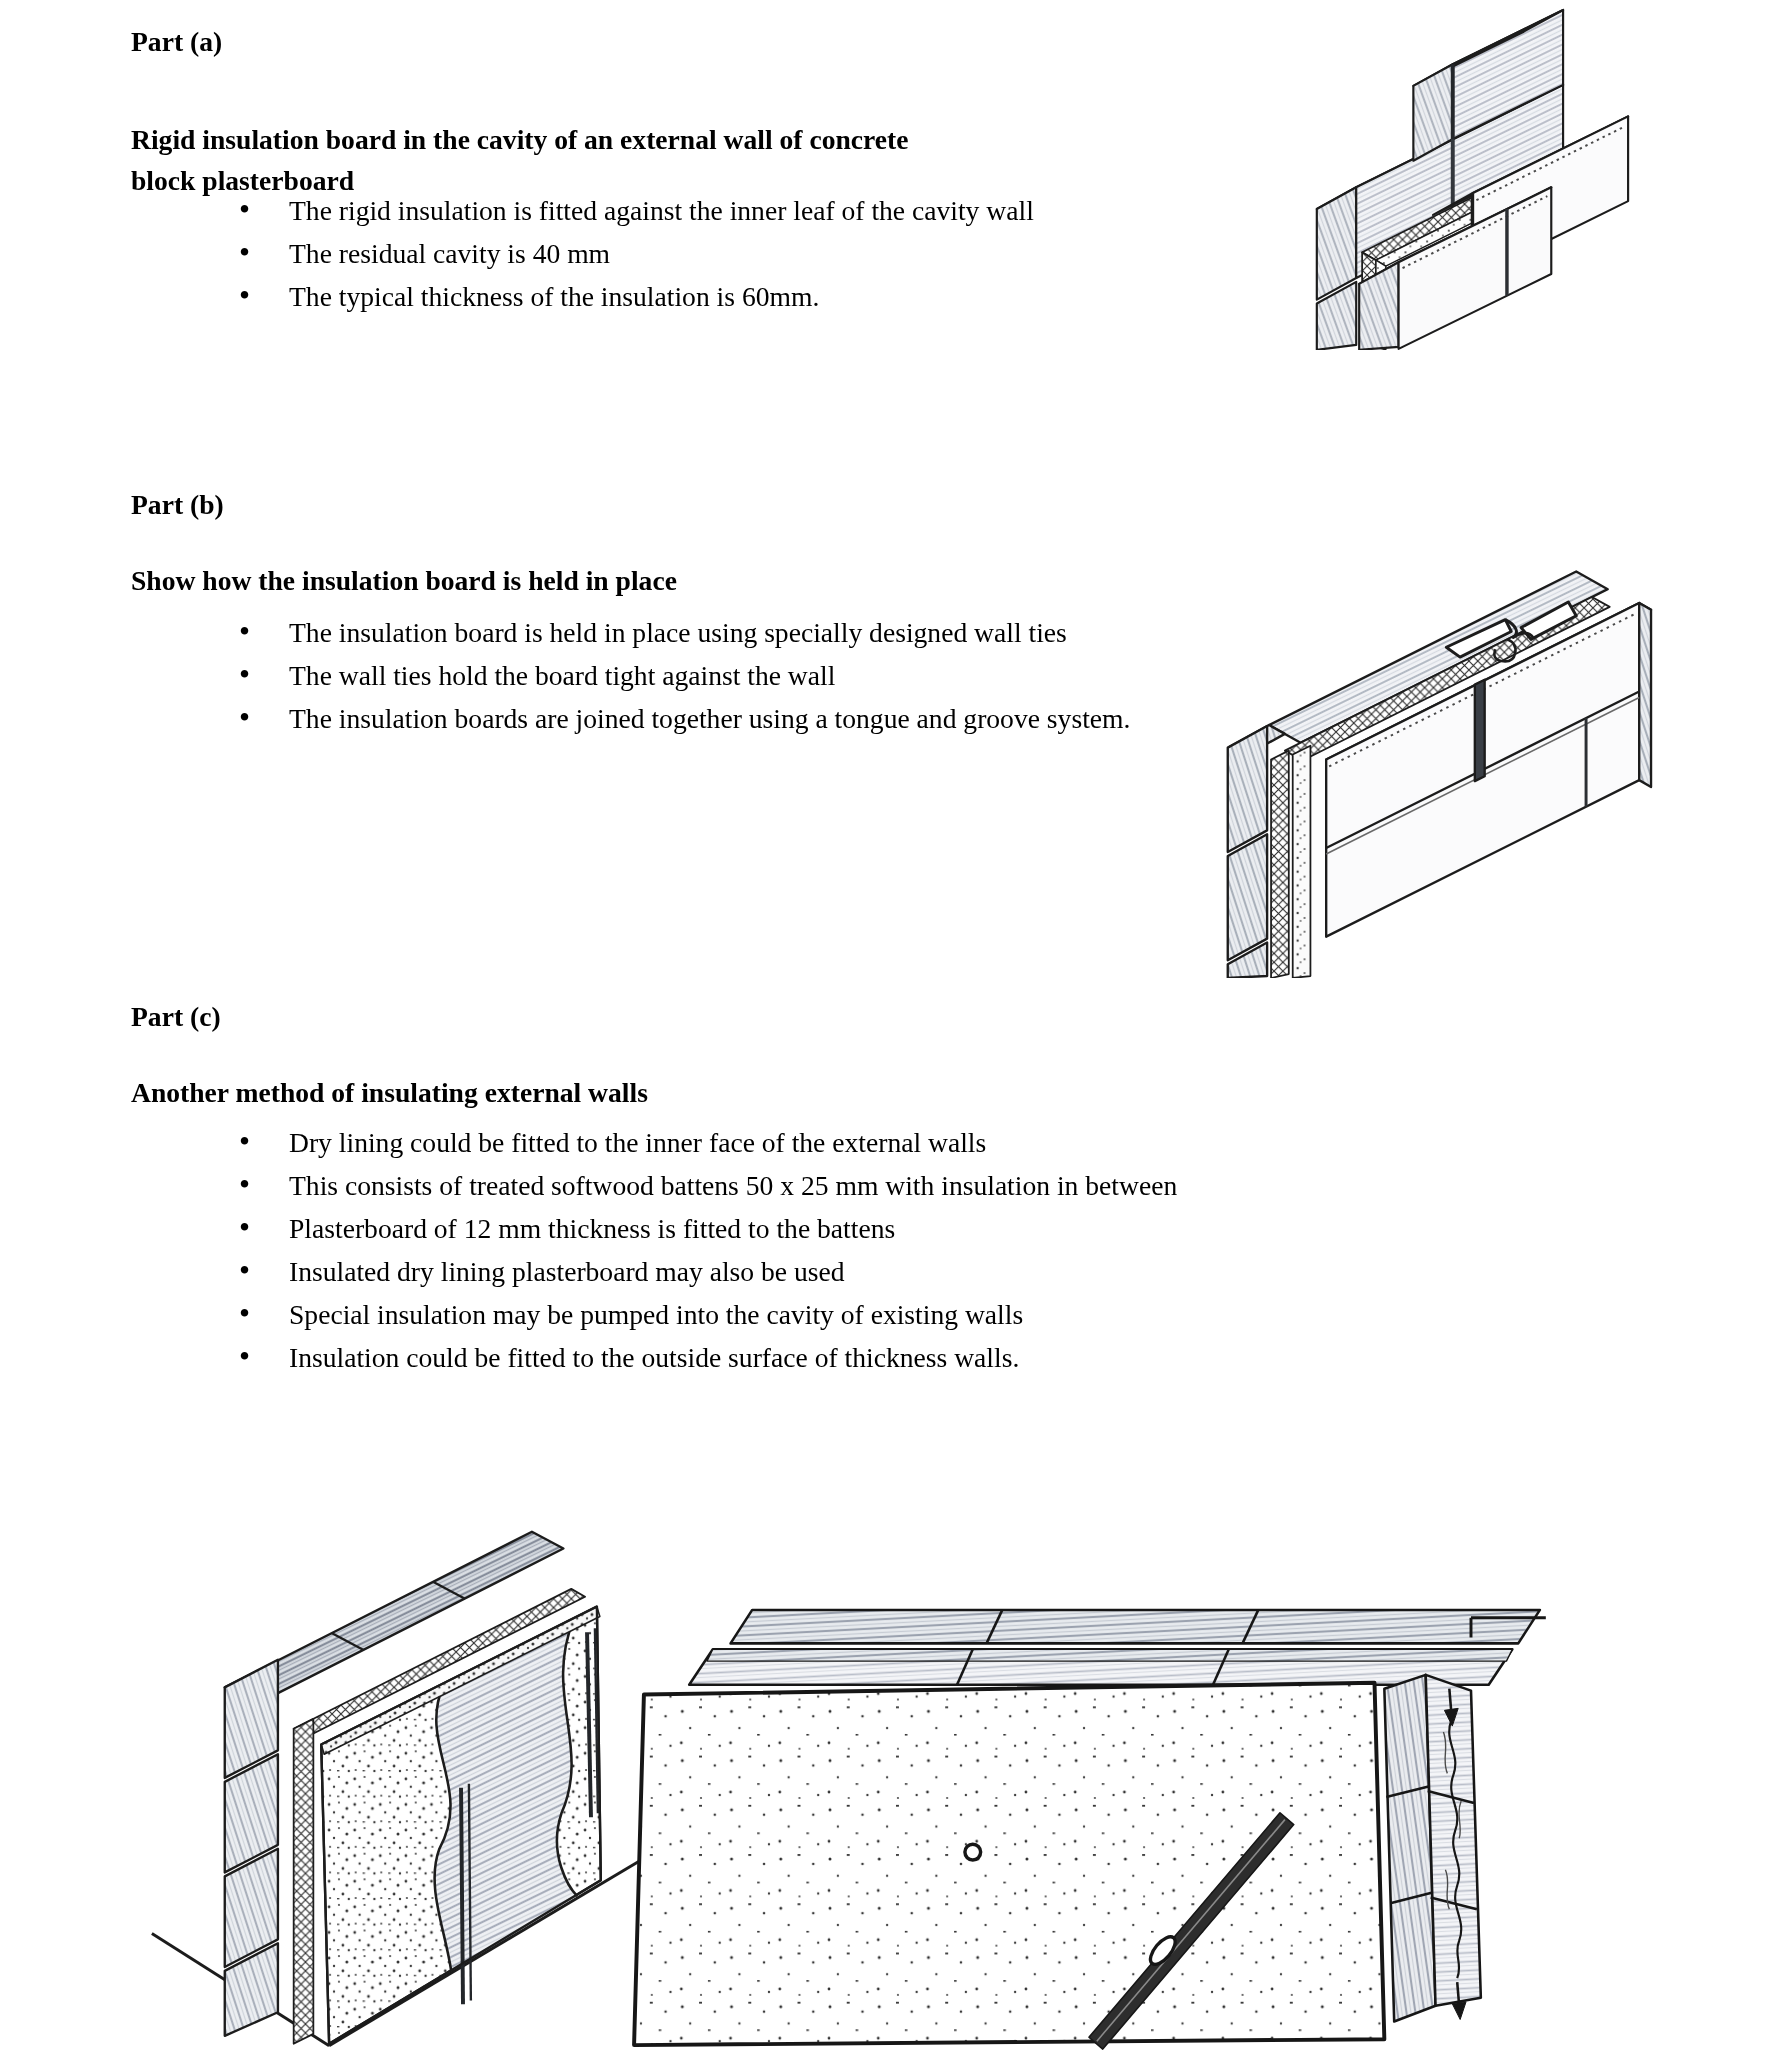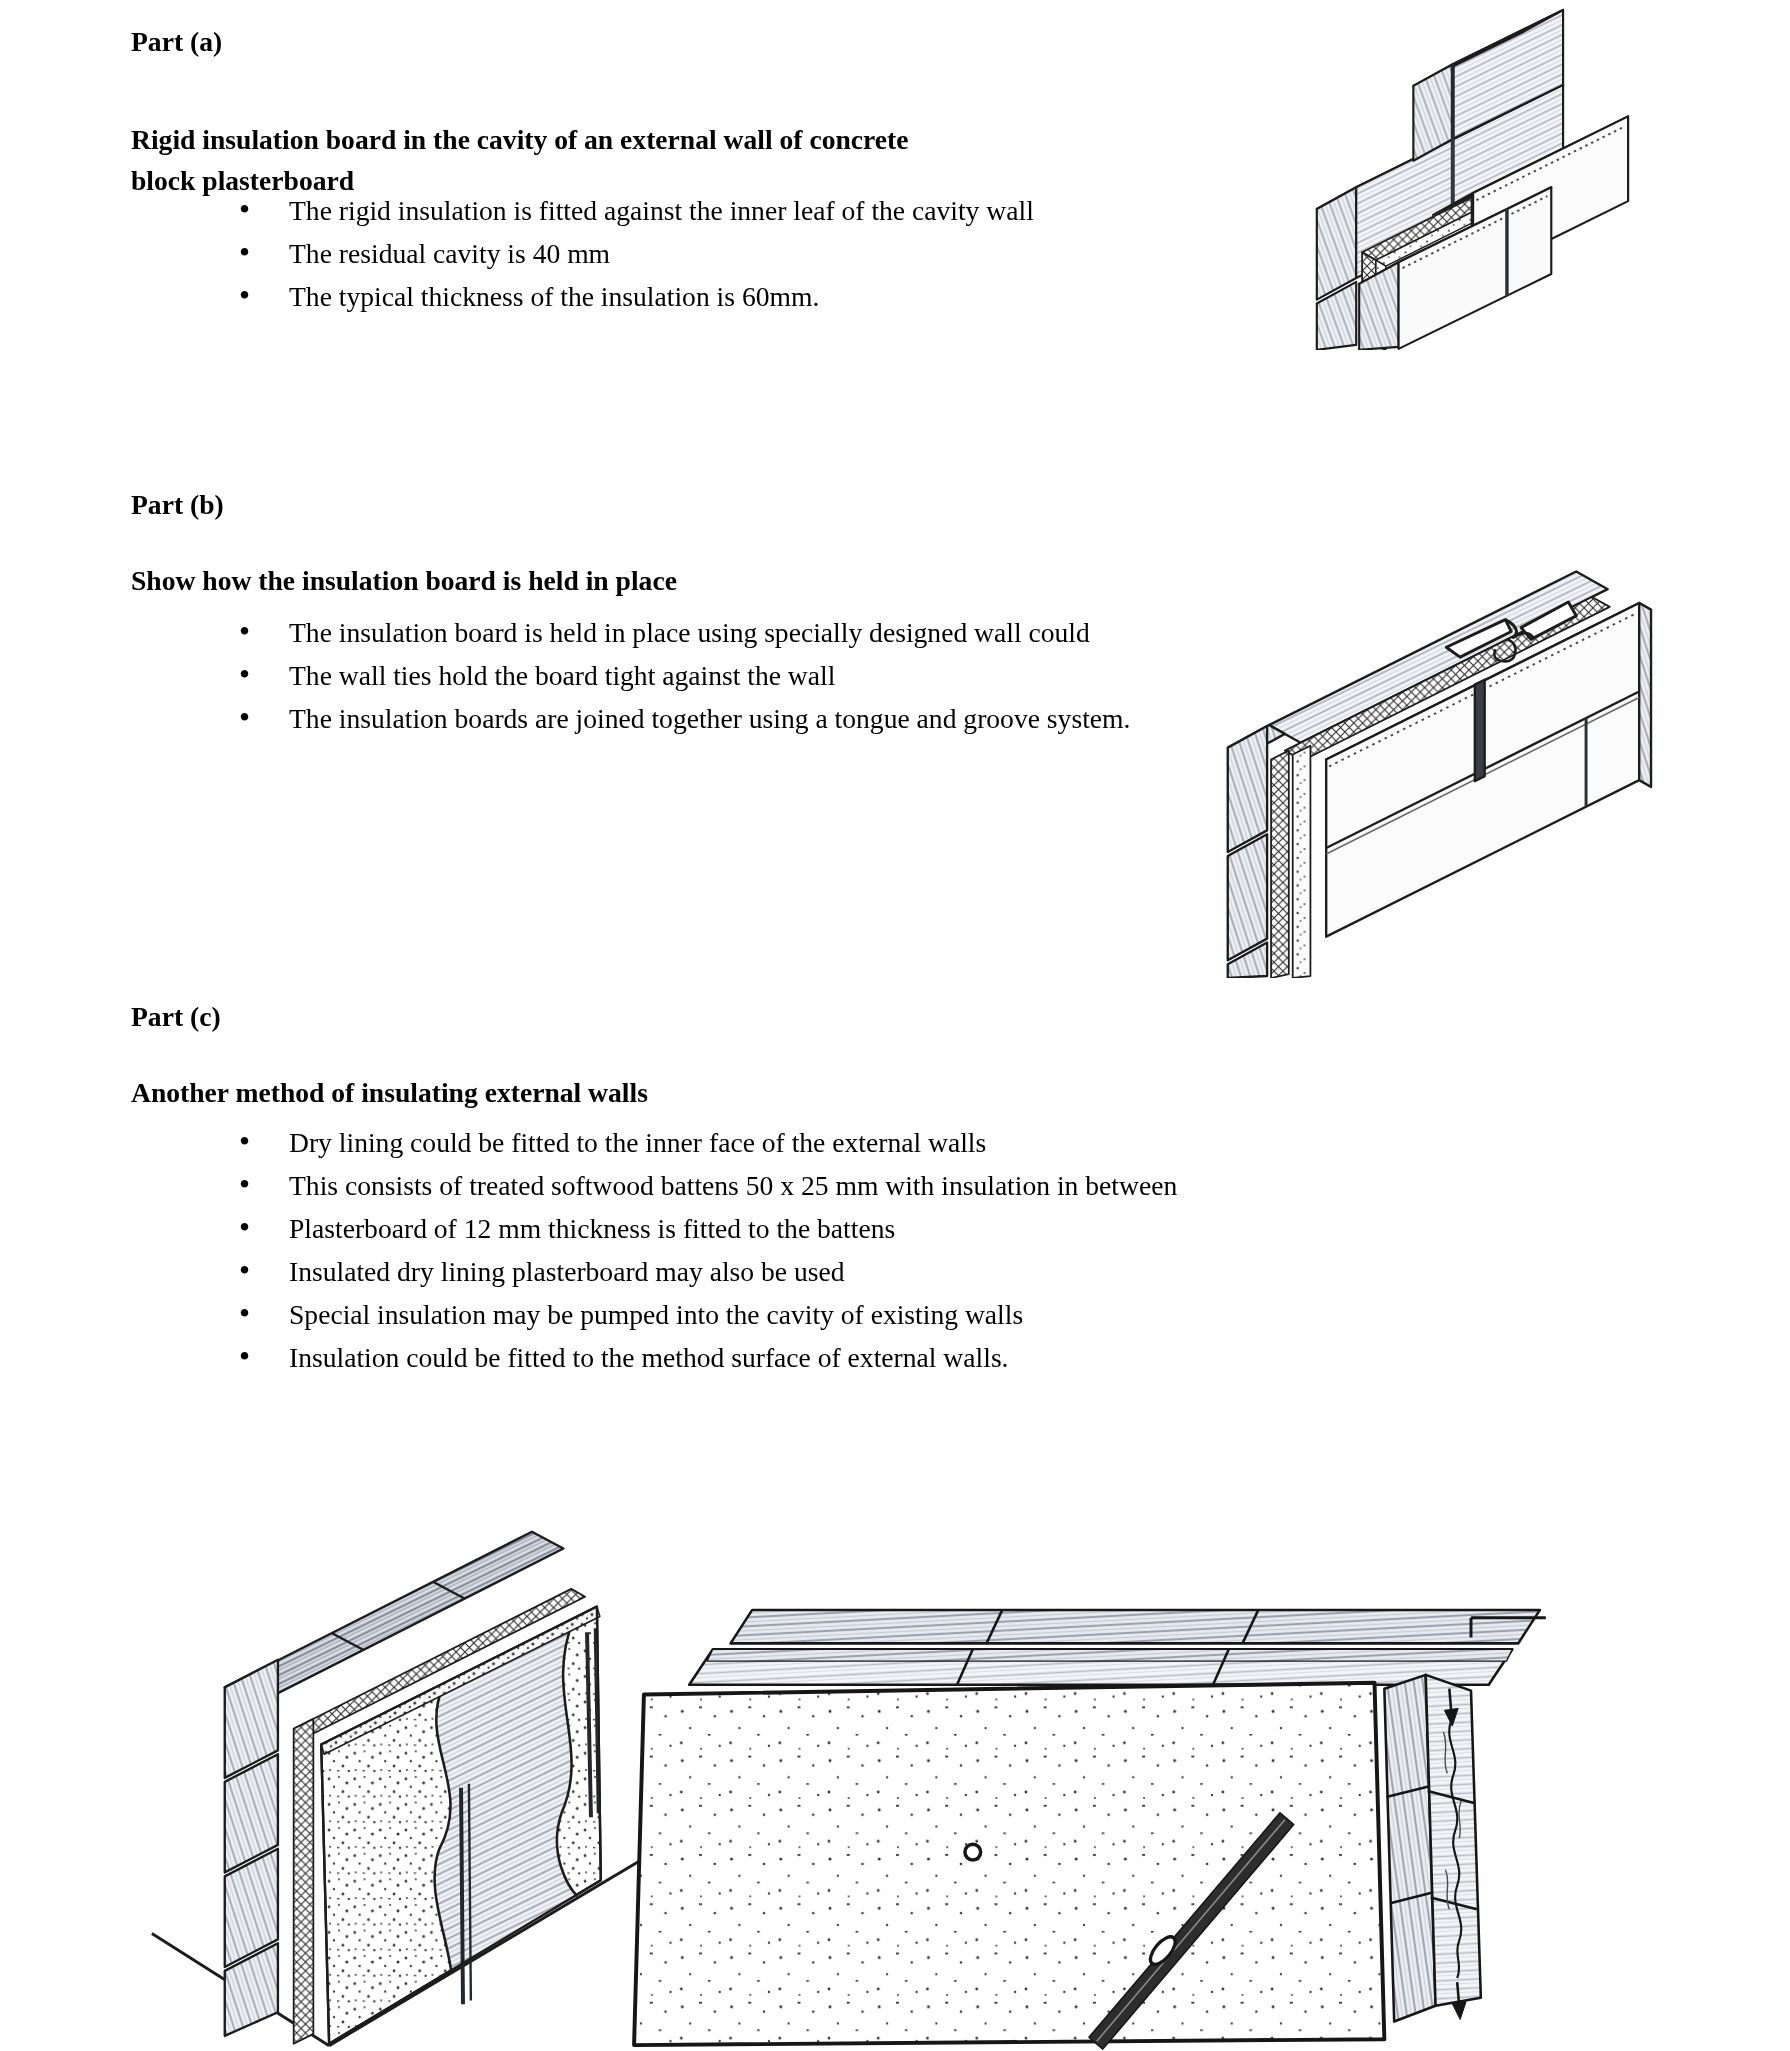--- a/index.html
+++ b/index.html
@@ -30,36 +30,36 @@
     <li><span>The rigid insulation is fitted against the inner leaf of the cavity wall</span></li>
     <li><span>The residual cavity is 40 mm</span></li>
     <li><span>The typical thickness of the insulation is 60mm.</span></li>
   </ul>
 
   <div class="plabel" style="top:475px;">Part (b)</div>
   <div class="pheading" style="top:560px; width:1034px;">
     <div>Show how the insulation board is held in place</div>
   </div>
   <ul class="bullets" style="top:603px; width:1030px;">
-    <li><span>The insulation board is held in place using specially designed wall could</span></li>
+    <li><span>The insulation board is held in place using specially designed wall ties</span></li>
     <li><span>The wall ties hold the board tight against the wall</span></li>
     <li><span>The insulation boards are joined together using a tongue and groove system.</span></li>
   </ul>
 
   <div class="plabel" style="top:987px;text-align:center;">Part (c)</div>
   <div class="pheading" style="top:1072px; width:1034px;">
     <div>Another method of insulating external walls</div>
   </div>
   <ul class="bullets" style="top:1113px; width:1172px;">
     <li><span>Dry lining could be fitted to the inner face of the external walls</span></li>
     <li><span>This consists of treated softwood battens 50 x 25 mm with insulation in between</span></li>
     <li><span>Plasterboard of 12 mm thickness is fitted to the battens</span></li>
     <li><span>Insulated dry lining plasterboard may also be used</span></li>
     <li><span>Special insulation may be pumped into the cavity of existing walls</span></li>
-    <li><span>Insulation could be fitted to the method surface of external walls.</span></li>
+    <li><span>Insulation could be fitted to the outside surface of thickness walls.</span></li>
   </ul>
 
   <div class="fig" style="left:1305px; top:0px; width:330px; height:350px;">
     <svg viewBox="0 0 335 355" xmlns="http://www.w3.org/2000/svg">
       <defs>
         <pattern id="a-pl" width="9" height="9" patternUnits="userSpaceOnUse" patternTransform="rotate(-26)">
           <rect width="9" height="9" fill="#f3f4f7"></rect>
           <line x1="0" y1="2" x2="9" y2="2" stroke="#a8aebb" stroke-width="2" opacity="0.75"></line>
           <line x1="0" y1="6.5" x2="9" y2="6.5" stroke="#ccd1d9" stroke-width="1.4" opacity="0.7"></line>
         </pattern>

